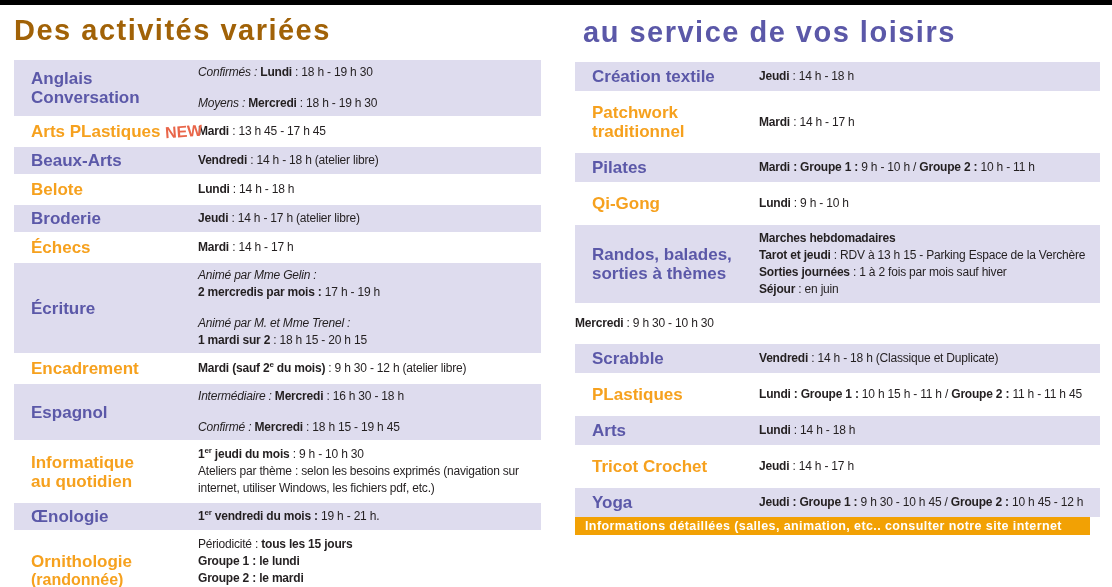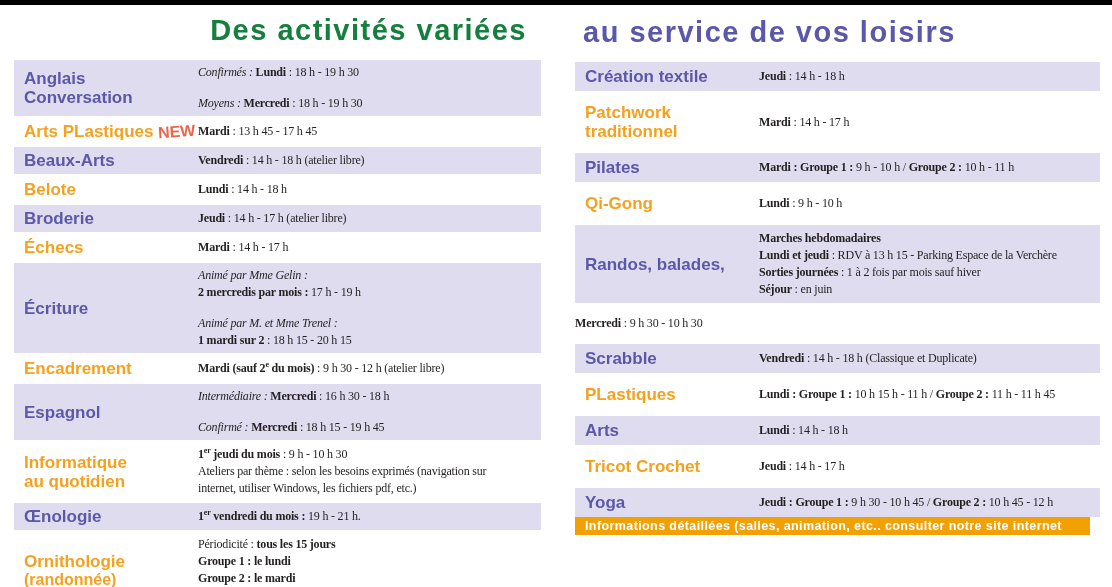--- a/index.html
+++ b/index.html
@@ -4,44 +4,44 @@
 <style>
   * { margin:0; padding:0; box-sizing:border-box; }
   html,body { background:#ffffff; }
   body {
     width:1112px; height:587px; position:relative; overflow:hidden;
     font-family:"Liberation Sans", sans-serif;
   }
   .topbar { position:absolute; top:0; left:0; width:1112px; height:5px; background:#000000; }
 
   .title { position:absolute; font-weight:bold; font-size:29px; letter-spacing:1.5px; white-space:nowrap; }
-  .title-left  { top:14px; left:14px; width:513px; text-align:right; color:#15803d; }
+  .title-left  { top:14px; left:14px; width:513px; color:#a16207; }
   .title-right { top:16px; left:583px; color:#5b58a8; }
 
   .col { position:absolute; }
   .col-left  { left:14px;  top:60px; width:527px; }
   .col-right { left:575px; top:62px; width:525px; }
 
   .row { display:flex; align-items:center; padding:4px 0; }
   .col-left  .row { margin-bottom:2px; }
   .col-right .row { margin-bottom:7px; padding:5px 0; }
   .row.shaded { background:#dedcee; }
 
   .name {
-    flex:0 0 184px; width:184px; padding-left:10px;
+    flex:0 0 184px; width:184px; padding-left:17px;
     font-weight:bold; font-size:17px; line-height:19px;
   }
   .name .nline { display:block; white-space:nowrap; }
   .name.purple { color:#5b58a8; }
   .name.orange { color:#f6a11e; }
   .name .nsub { display:block; font-size:16px; line-height:17px; font-weight:bold; }
   .badge { color:#e9664a; font-size:16px; margin-left:5px; display:inline-block; transform:rotate(-4deg); }
 
   .sched { flex:1; font-size:12px; line-height:17px; color:#231f20; letter-spacing:-0.2px; }
-  .sched .line { white-space:nowrap;font-family:Liberation Serif, serif; }
+  .sched .line { white-space:nowrap; }
   .sched .line.gap { margin-top:14px; }
   .b { font-weight:bold; }
   .i { font-style:italic; }
   sup { font-size:8px; line-height:0; vertical-align:super; }
 
   .banner {
     position:absolute; left:575px; top:517px; width:515px;
     background:#f2a104; color:#ffffff; font-weight:bold; font-size:12.5px;
     letter-spacing:0.4px; padding:2px 10px; white-space:nowrap; overflow:hidden;
   }
@@ -195,24 +195,25 @@
       <div class="name orange">
         <span class="nline">Qi-Gong</span>
       </div>
       <div class="sched">
         <div class="line"><span class="b">Lundi</span><span> : 9 h - 10 h</span></div>
       </div>
     </div>
     <div class="row shaded">
       <div class="name purple">
         <span class="nline">Randos, balades,</span>
+        <span class="nline">sorties à thèmes</span>
       </div>
       <div class="sched">
         <div class="line"><span class="b">Marches hebdomadaires</span></div>
-        <div class="line"><span class="b">Lundi et jeudi</span><span> : RDV à 13 h 15 - Parking Espace de la Verchère</span></div>
+        <div class="line"><span class="b">Tarot et jeudi</span><span> : RDV à 13 h 15 - Parking Espace de la Verchère</span></div>
         <div class="line"><span class="b">Sorties journées</span><span> : 1 à 2 fois par mois sauf hiver</span></div>
         <div class="line"><span class="b">Séjour</span><span> : en juin</span></div>
       </div>
     </div>
     <div class="row plain">
       <div class="sched">
         <div class="line"><span class="b">Mercredi</span><span> : 9 h 30 - 10 h 30</span></div>
       </div>
     </div>
     <div class="row shaded">

